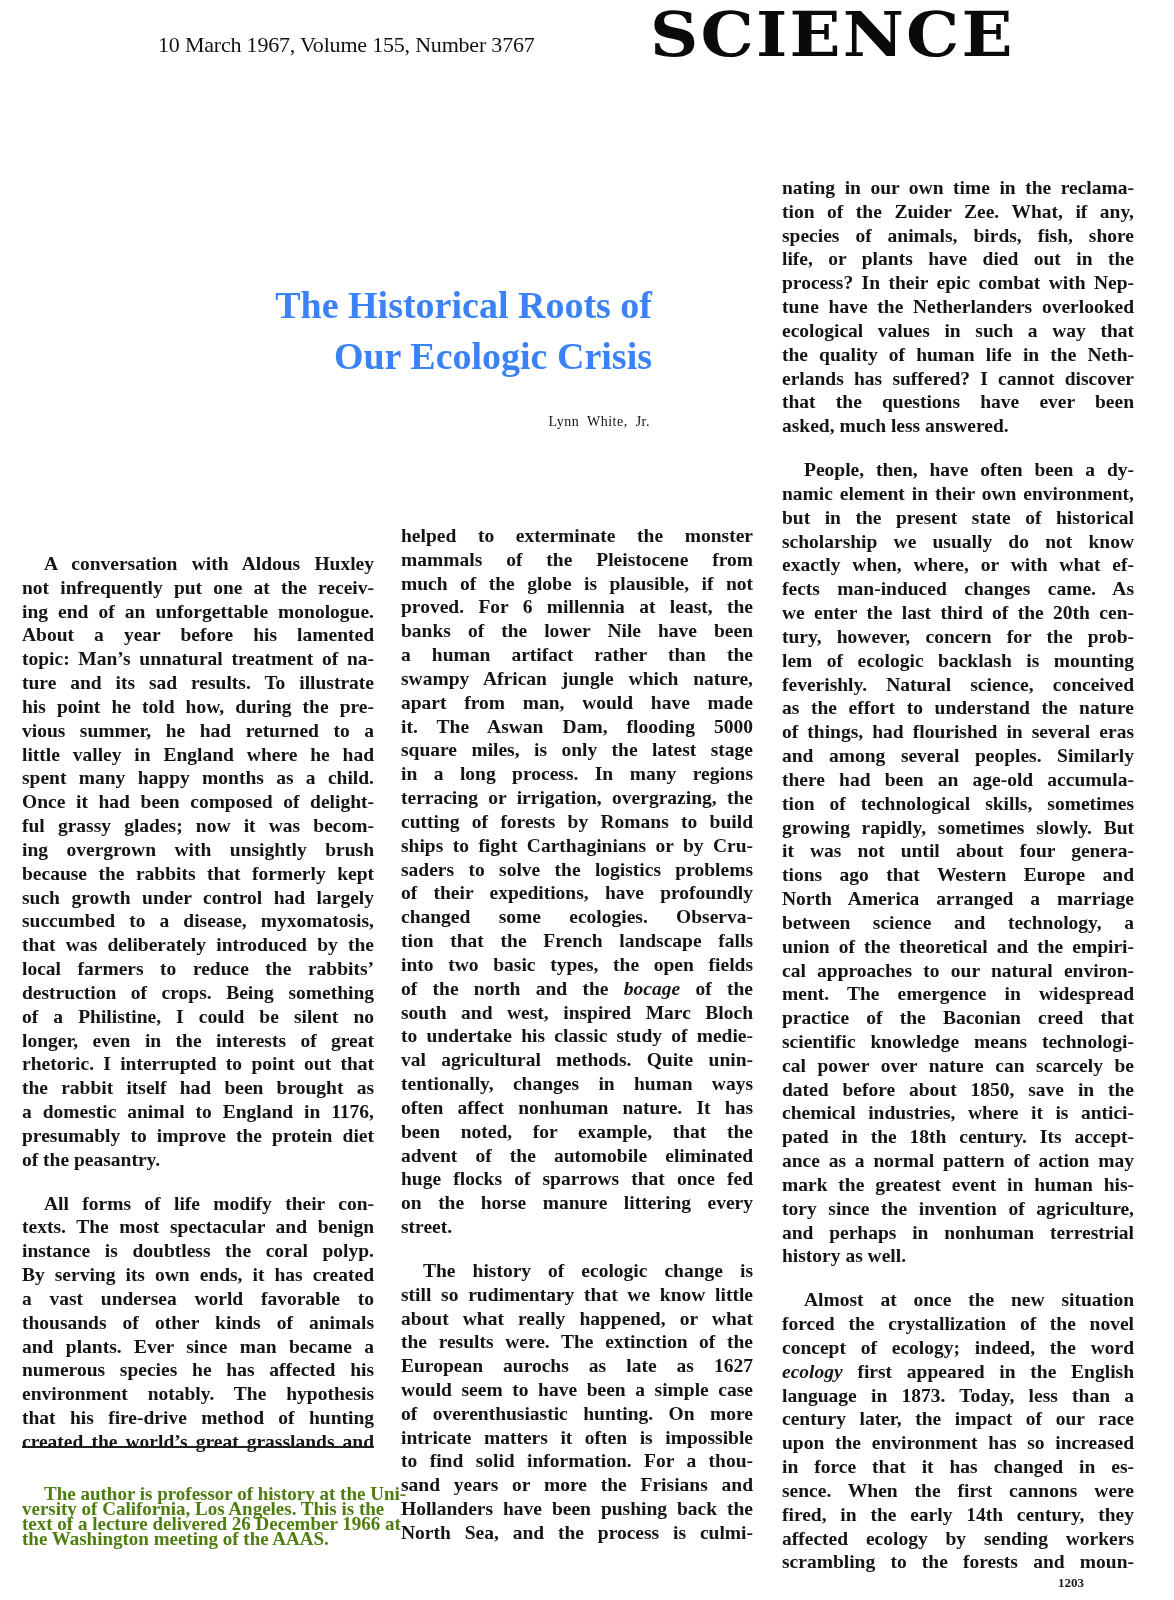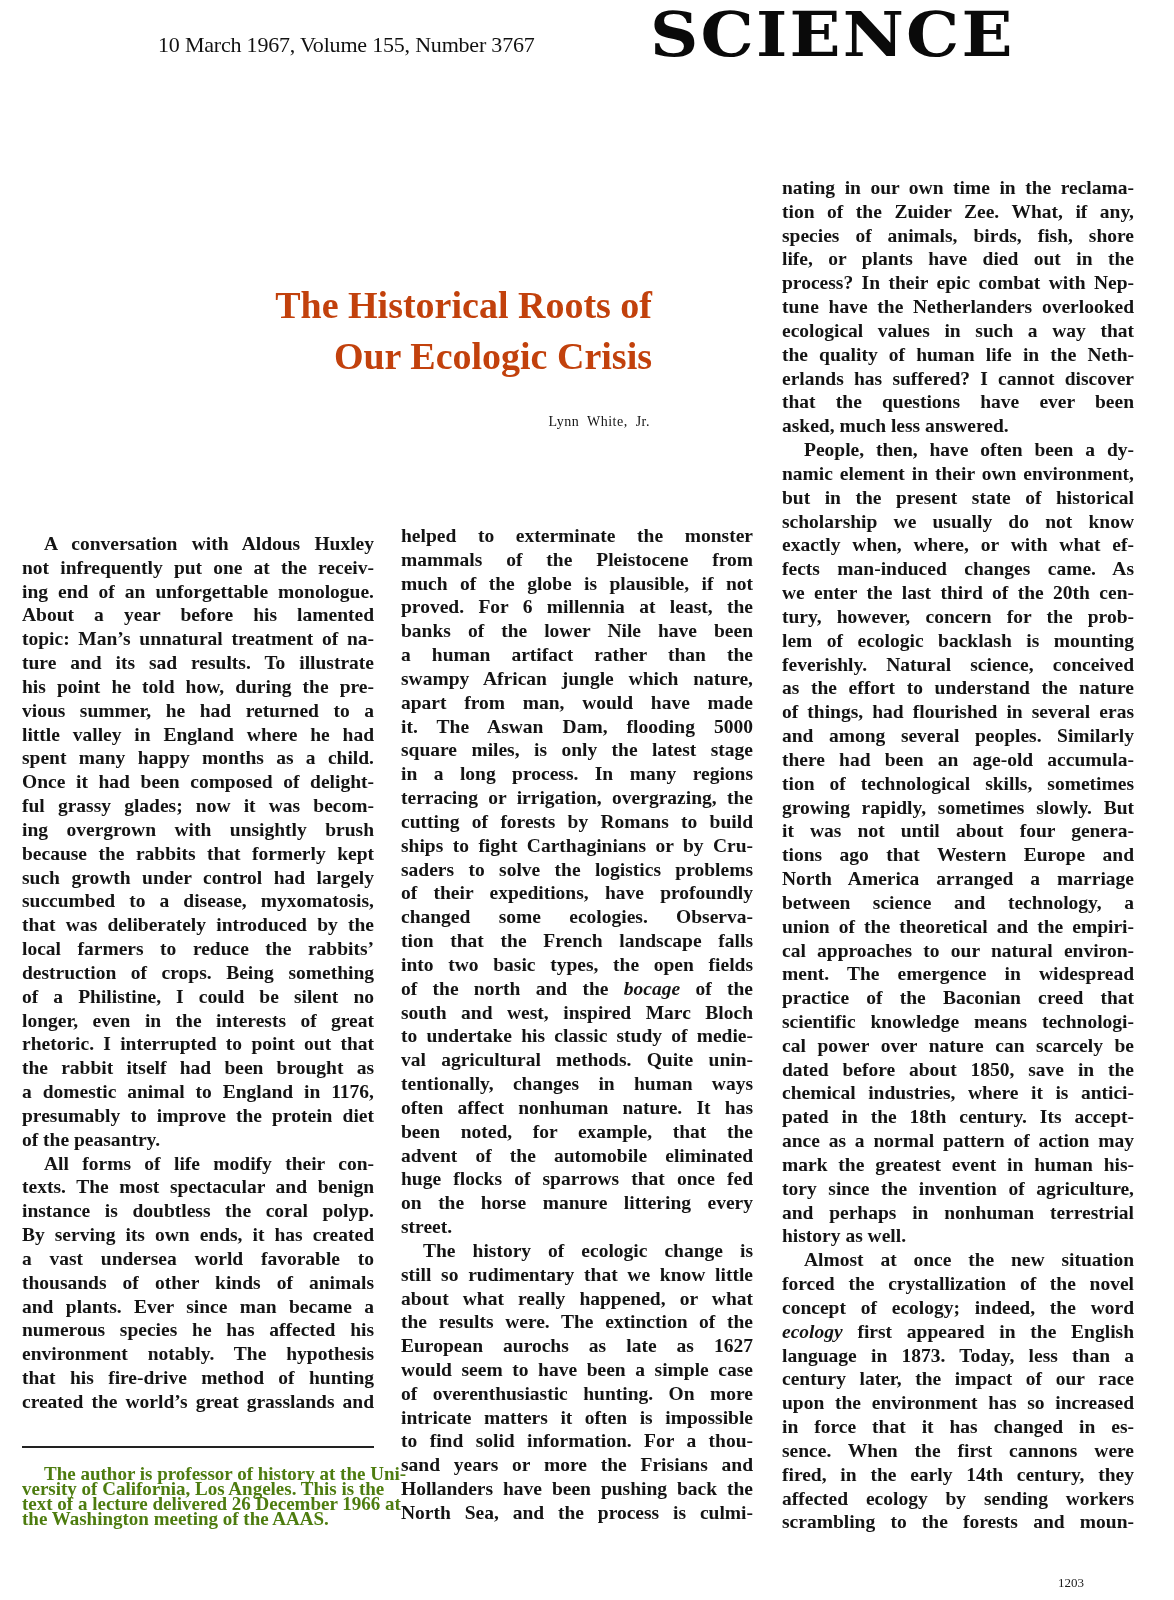--- a/index.html
+++ b/index.html
@@ -14,55 +14,55 @@
     }
     .masthead {
       position: absolute; left: 650px; top: 4px;
       font-family: "DejaVu Serif", "Liberation Serif", serif;
       font-weight: bold; font-size: 62px; letter-spacing: 2px;
       transform: scaleX(1.08); transform-origin: left top;
       color: #0a0a0a; line-height: 1;
     }
     .title {
       position: absolute; right: 522px; top: 280px; text-align: right;
-      font-weight: bold; font-size: 38px; line-height: 51px; color: #c2410c;
+      font-weight: bold; font-size: 38px; line-height: 51px; color: #3b82f6;
     }
     .byline {
       position: absolute; right: 524px; top: 414px;
       font-size: 14px; letter-spacing: 0.5px; word-spacing: 4px;
     }
     .col {
       position: absolute; font-size: 19.5px; line-height: 23.83px; font-weight: bold;
     }
     .col1 { left: 22px; width: 352px; top: 532px; }
     .col2 { left: 401px; width: 352px; top: 524px; }
     .col3 { left: 782px; width: 352px; top: 176px; }
     .ln {
       display: block; height: 23.83px; white-space: nowrap;
       text-align: justify; text-align-last: justify; overflow: visible;
     }
     .ln.last { text-align-last: left; }
-    .ln.indent { padding-left: 22px; }
+    .ln.indent { padding-left: 22px; margin-top: 20px; }
     .ln i { font-style: italic; }
     .rule {
       position: absolute; left: 22px; top: 1446px; width: 352px;
       height: 0; border-top: 2px solid #222;
     }
     .footnote {
       position: absolute; left: 22px; top: 1466px; width: 352px;
       font-size: 19px; line-height: 15px; font-weight: bold; color: #4d7c0f;
     }
     .footnote .ln { height: 15px; }
     .footer-date {
       position: absolute; left: 22px; top: 1622px;
       font-size: 18px; font-weight: bold; color: #7f1d1d;
     }
     .page-number {
       position: absolute; left: 1058px; top: 1575px;
-      font-size: 13px; font-weight: normal; color: #1a1a1a;
+      font-size: 13px; font-weight: bold; color: #1a1a1a;
     }
   </style>
 </head>
 <body>
 
 <div class="header-issue">10 March 1967, Volume 155, Number 3767</div>
 <div class="masthead">SCIENCE</div>
 
 <div class="title">
   <div>The Historical Roots of</div>

